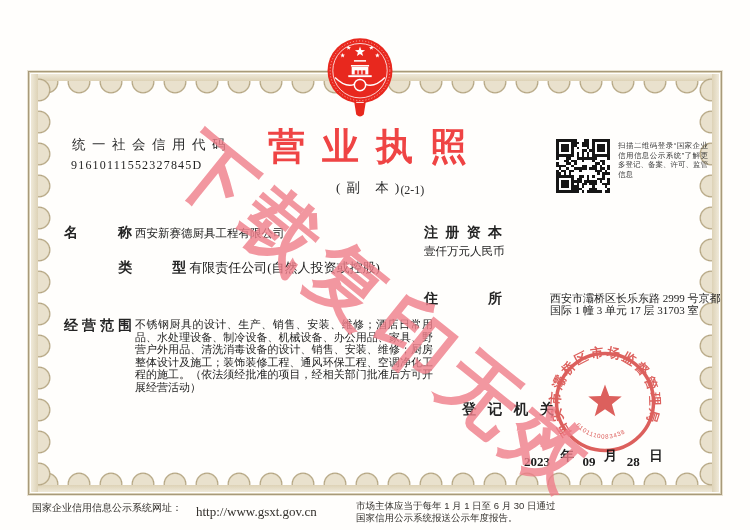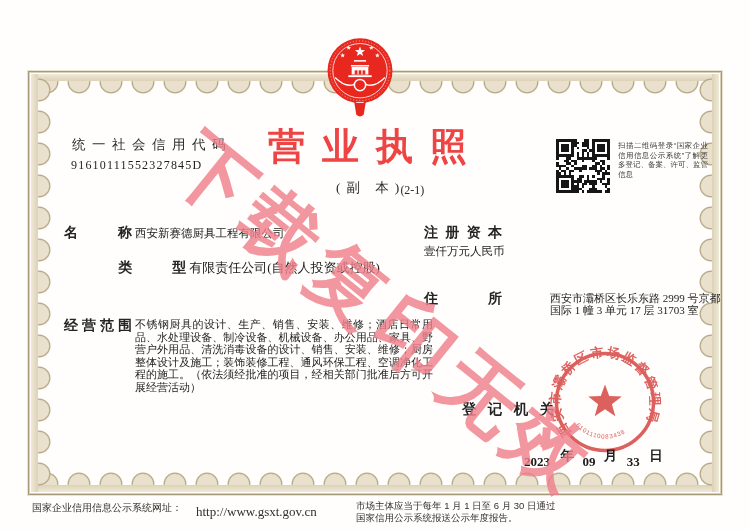--- a/index.html
+++ b/index.html
@@ -156,21 +156,21 @@
   </div>
 
   <div class="row registry">
     <span class="flabel">登 记 机 关</span>
   </div>
   <div class="dateline">
     <span class="d-num d-y">2023</span>
     <span class="d-char">年</span>
     <span class="d-num d-m">09</span>
     <span class="d-char">月</span>
-    <span class="d-num d-d">33</span>
+    <span class="d-num d-d">28</span>
     <span class="d-char">日</span>
   </div>
 
   <div class="seal">
     <svg width="128" height="128" viewBox="0 0 124 124">
       <defs>
         <path id="sealArc" d="M 30.9 93.1 A 44 44 0 1 1 93.1 93.1" fill="none"></path>
         <path id="sealNumArc" d="M 30 80 A 38 38 0 0 0 94 80" fill="none"></path>
       </defs>
       <circle cx="62" cy="62" r="47" fill="none" stroke="#d84a47" stroke-width="3.4"></circle>

